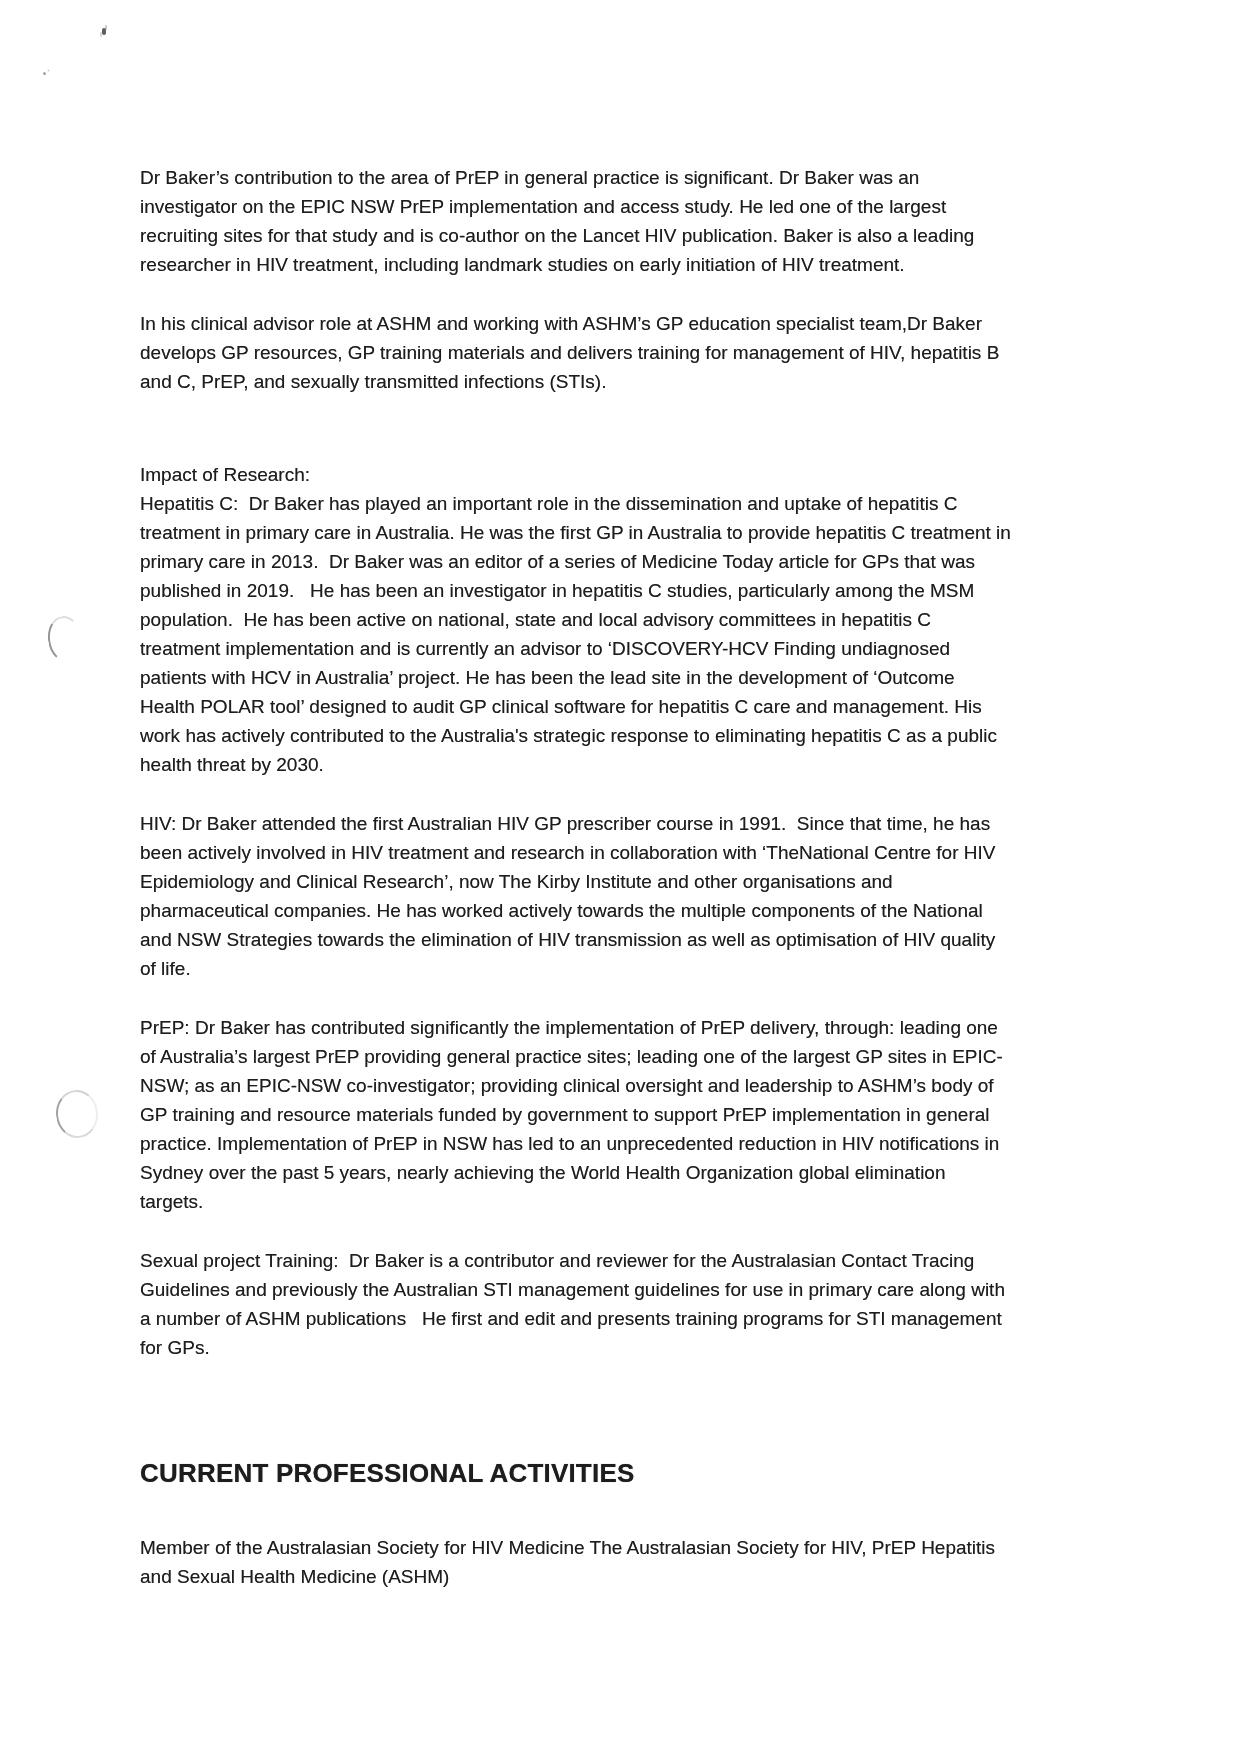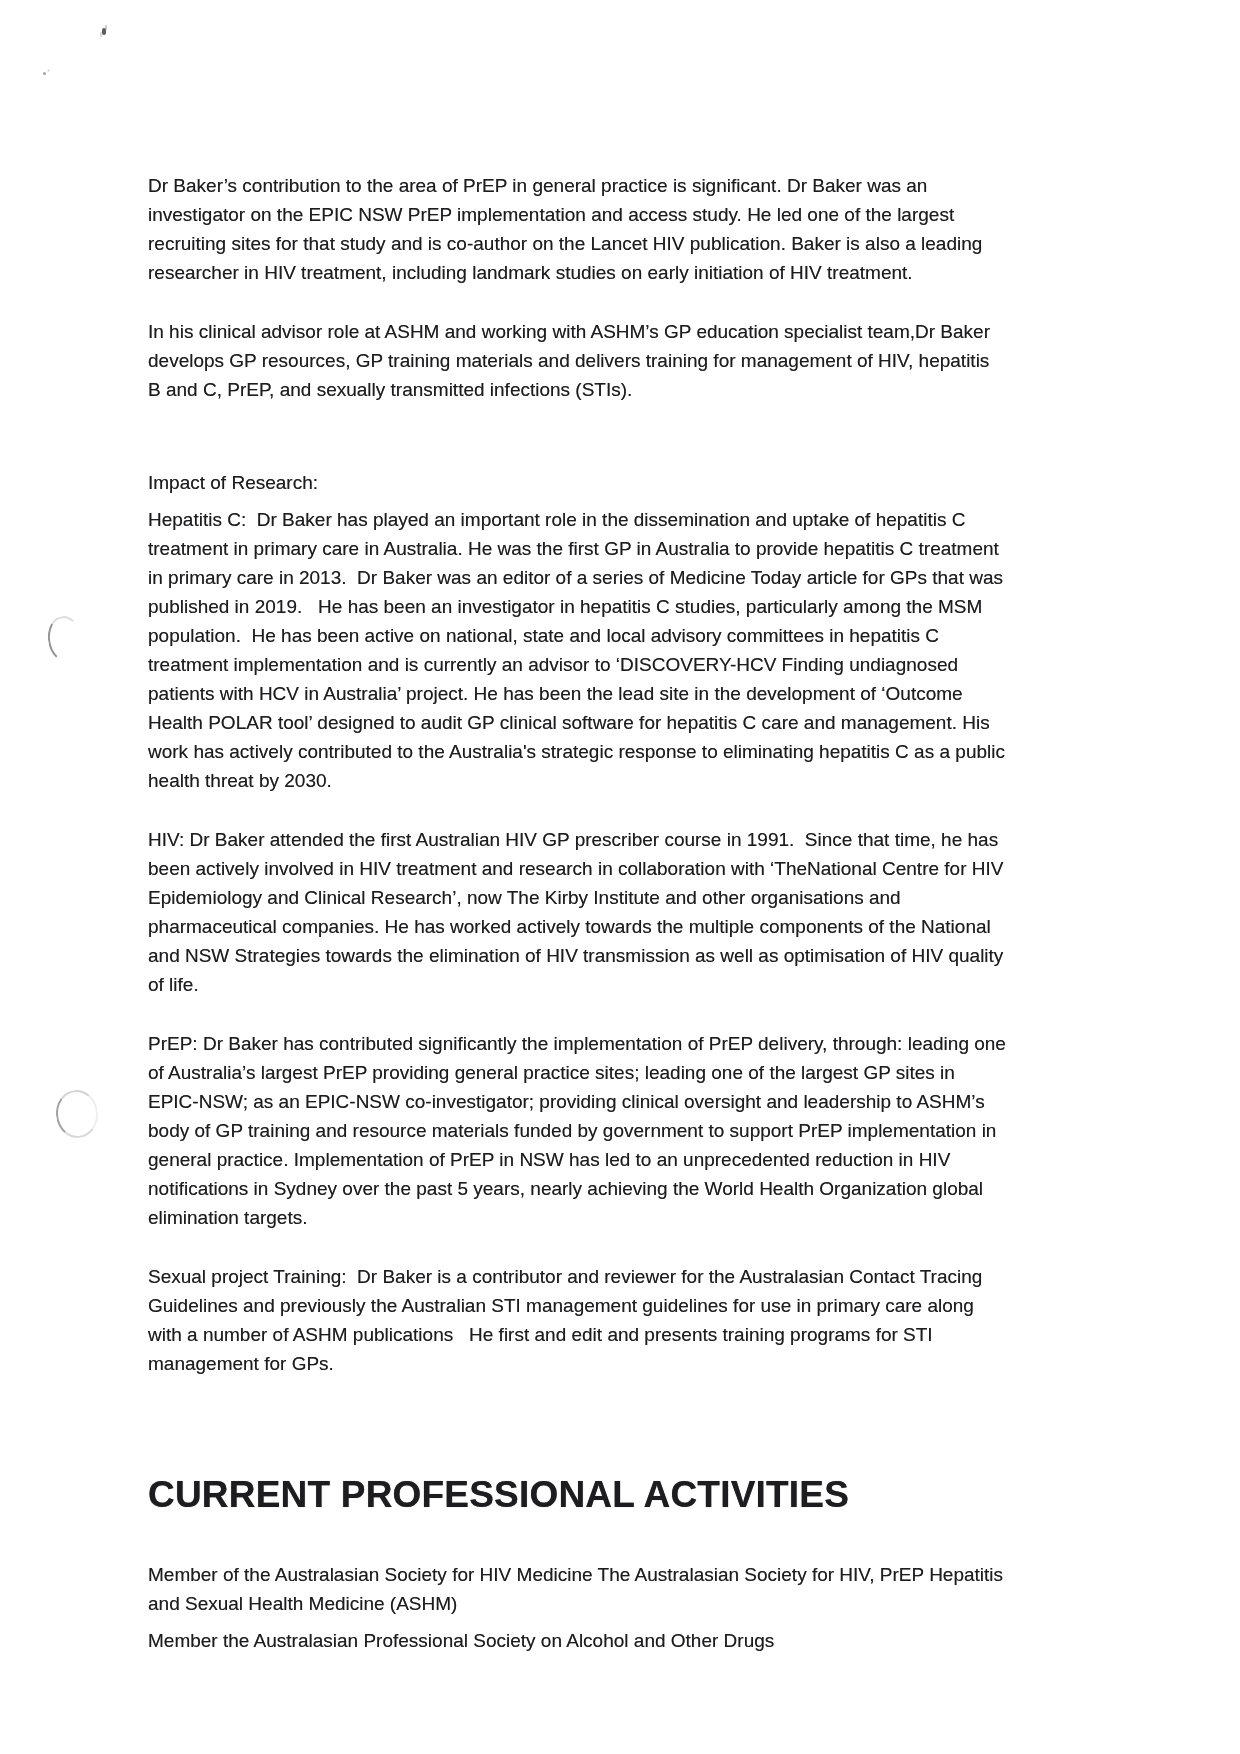--- a/index.html
+++ b/index.html
@@ -12,34 +12,34 @@
     font-family: "Liberation Sans", sans-serif;
     color: #1d1d1f;
     overflow: hidden;
   }
   .content {
     position: absolute;
     left: 140px;
     top: 163px;
     width: 874px;
   }
-  p, h1, .line { margin: 8px; }
+  p, h1, .line { margin: 0; }
   .body {
     font-size: 19px;
     line-height: 29px;
     white-space: pre-wrap;
     text-shadow: 0 0 0.5px rgba(20,20,20,0.55);
   }
   .mb { margin-bottom: 30px; }
   .mb-lg { margin-bottom: 64px; }
   strong { font-weight: normal; }
   .big-heading {
     margin-top: 96px;
     margin-bottom: 44px;
-    font-size: 37px;
+    font-size: 26px;
     letter-spacing: 0.2px;
     font-weight: bold;
     text-shadow: 0 0 0.7px rgba(20,20,20,0.7);
   }
   .sub-heading { margin-bottom: 2px; }
   
   .artifact { position: absolute; pointer-events: none; }
   .speck-1 {
     left: 102px; top: 28px; width: 4px; height: 7px;
     background: rgba(40,40,40,0.75); border-radius: 2px;
@@ -92,16 +92,15 @@
     <p class="body mb"><strong>HIV:</strong><span> Dr Baker attended the first Australian HIV GP prescriber course in 1991.  Since that time, he has been actively involved in HIV treatment and research in collaboration with ‘TheNational Centre for HIV Epidemiology and Clinical Research’, now The Kirby Institute and other organisations and pharmaceutical companies. He has worked actively towards the multiple components of the National and NSW Strategies towards the elimination of HIV transmission as well as optimisation of HIV quality of life.</span></p>
 
     <p class="body mb"><strong>PrEP:</strong><span> Dr Baker has contributed significantly the implementation of PrEP delivery, through: leading one of Australia’s largest PrEP providing general practice sites; leading one of the largest GP sites in EPIC-NSW; as an EPIC-NSW co-investigator; providing clinical oversight and leadership to ASHM’s body of GP training and resource materials funded by government to support PrEP implementation in general practice. Implementation of PrEP in NSW has led to an unprecedented reduction in HIV notifications in Sydney over the past 5 years, nearly achieving the World Health Organization global elimination targets.</span></p>
 
     <p class="body mb"><strong>Sexual project Training:</strong><span>  Dr Baker is a contributor and reviewer for the Australasian Contact Tracing Guidelines and previously the Australian STI management guidelines for use in primary care along with a number of ASHM publications   He first and edit and presents training programs for STI management for GPs.</span></p>
 
 
     <h1 class="big-heading">CURRENT PROFESSIONAL ACTIVITIES</h1>
 
     <div class="body line">Member of the Australasian Society for HIV Medicine The Australasian Society for HIV, PrEP Hepatitis and Sexual Health Medicine (ASHM)</div>
-    <div class="body line">Member the Australasian Professional Society on Alcohol and Other Drugs</div>
 
   </div>
 </div>
 
 </body></html>

